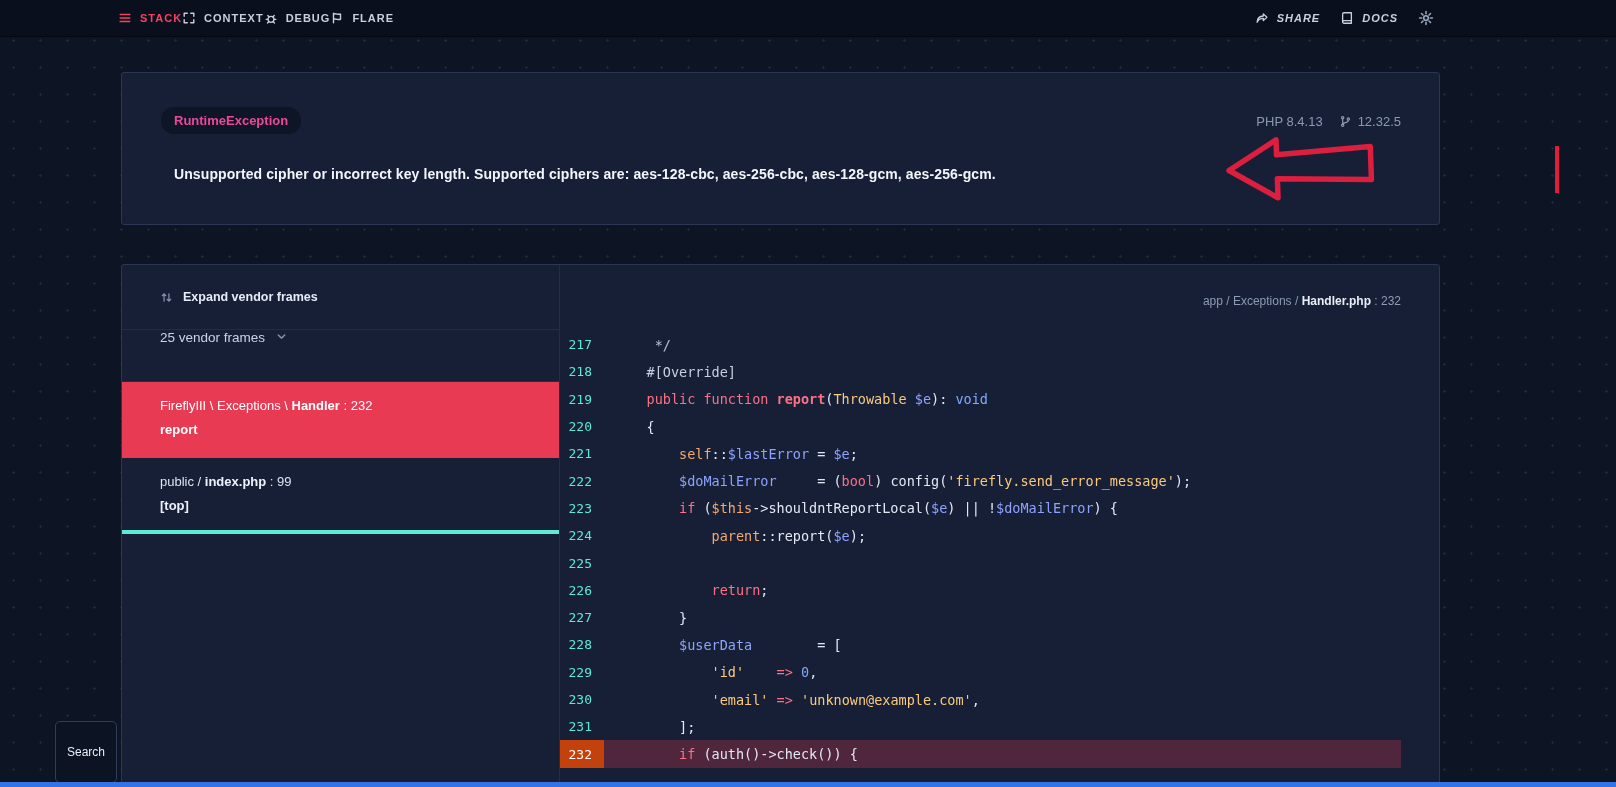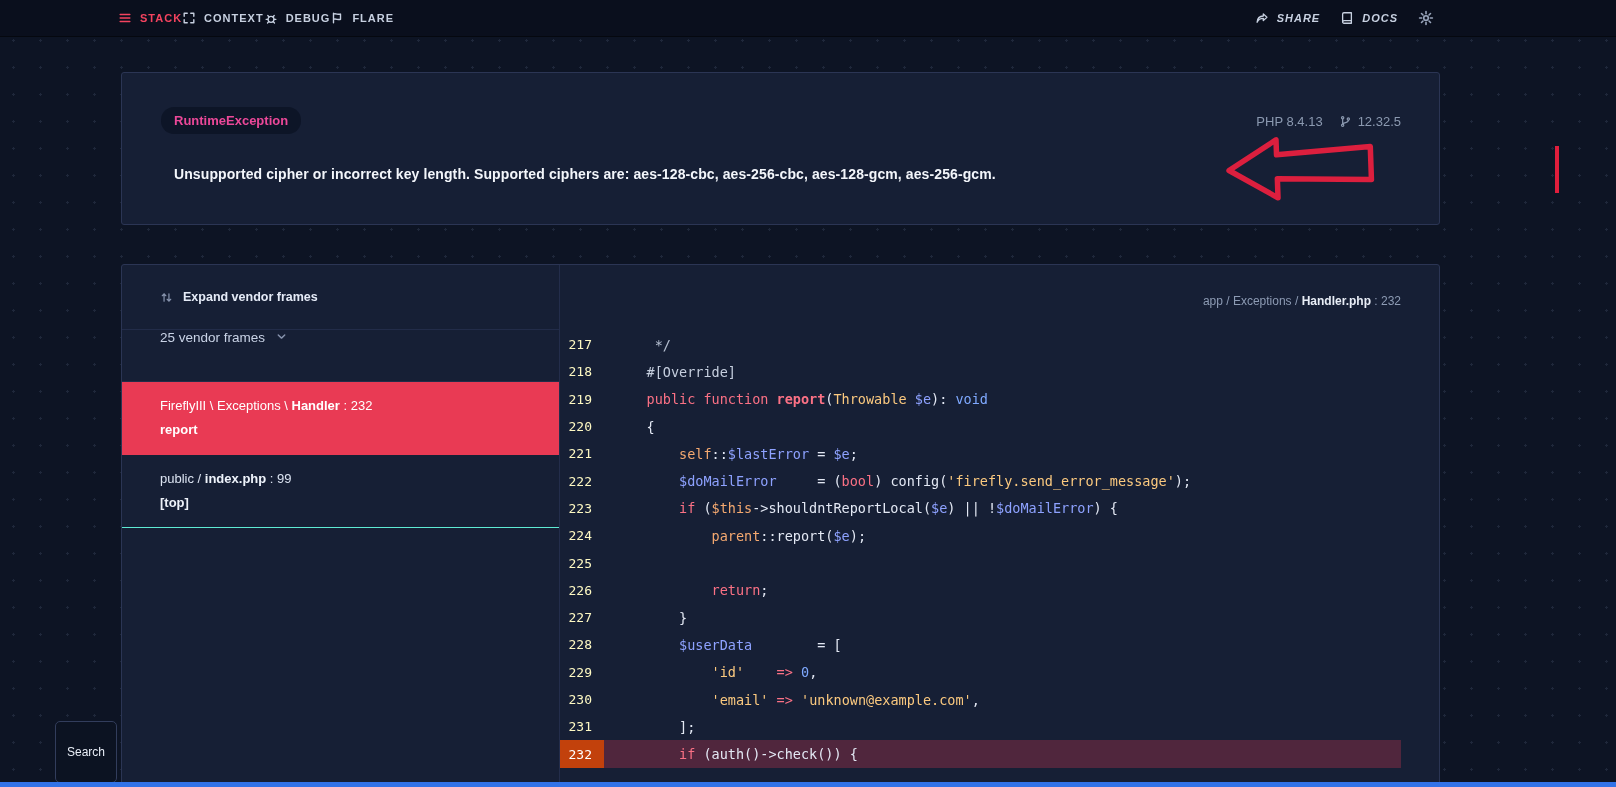--- a/index.html
+++ b/index.html
@@ -65,21 +65,21 @@
     padding-left: 38px; border-bottom: 1px solid #222c49;
     font-size: 12.5px; font-weight: 600; color: #e5ebf7; cursor: pointer;
   }
   .expand-row svg, .group-row svg { color: #8793ad; flex: none; }
   .group-row {
     height: 52px; flex: none; display: flex; align-items: flex-start; gap: 10px;
     padding-left: 38px; border-bottom: 1px solid #222c49;
     font-size: 13.5px; color: #c9d3e6; cursor: pointer;
   }
   .frame-row {
-    padding: 15px 12px 15px 38px; border-bottom: 1px solid #5eead4; cursor: pointer;
+    padding: 15px 12px 15px 38px; border-bottom: 4px solid #5eead4; cursor: pointer;
   }
   .f-path { font-size: 13px; color: #dbe3f1; line-height: 18px; }
   .f-file { font-weight: 700; color: #eef3fb; }
   .f-method { margin-top: 6px; font-size: 13px; font-weight: 700; color: #eef2f9; line-height: 18px; }
   .frame-row.active { background: #e93a54; border-color: #e93a54; }
   .frame-row.active .f-path, .frame-row.active .f-file,
   .frame-row.active .f-line, .frame-row.active .f-method { color: #ffffff; }
 
   
   .code-panel { flex: 1; position: relative; }
@@ -90,21 +90,21 @@
   .code-breadcrumb .file { color: #e8edf6; font-weight: 600; }
   .code-lines {
     position: absolute; top: 66px; left: 0; right: 38px;
     font-family: "DejaVu Sans Mono", "Liberation Mono", monospace;
     font-size: 13.5px;
   }
   .cl { display: flex; height: 27.3px; align-items: stretch; }
   .ln {
     width: 44px; padding-right: 12px; flex: none;
     display: flex; align-items: center; justify-content: flex-end;
-    color: #fef9c3; font-size: 13px;
+    color: #5eead4; font-size: 13px;
   }
   .lc { white-space: pre; display: flex; align-items: center; color: #e3e8f4; padding-left: 10px; }
   .cl.hl { background: rgba(233,59,84,.28); }
   .cl.hl .ln { background: #c2410c; color: #ffffff; }
 
   .tp { color: #e3e8f4; }
   .tk { color: #fb7185; }
   .tf { color: #fb7185; font-weight: 700; }
   .ts { color: #fbc97f; }
   .tv { color: #8ea2ff; }

